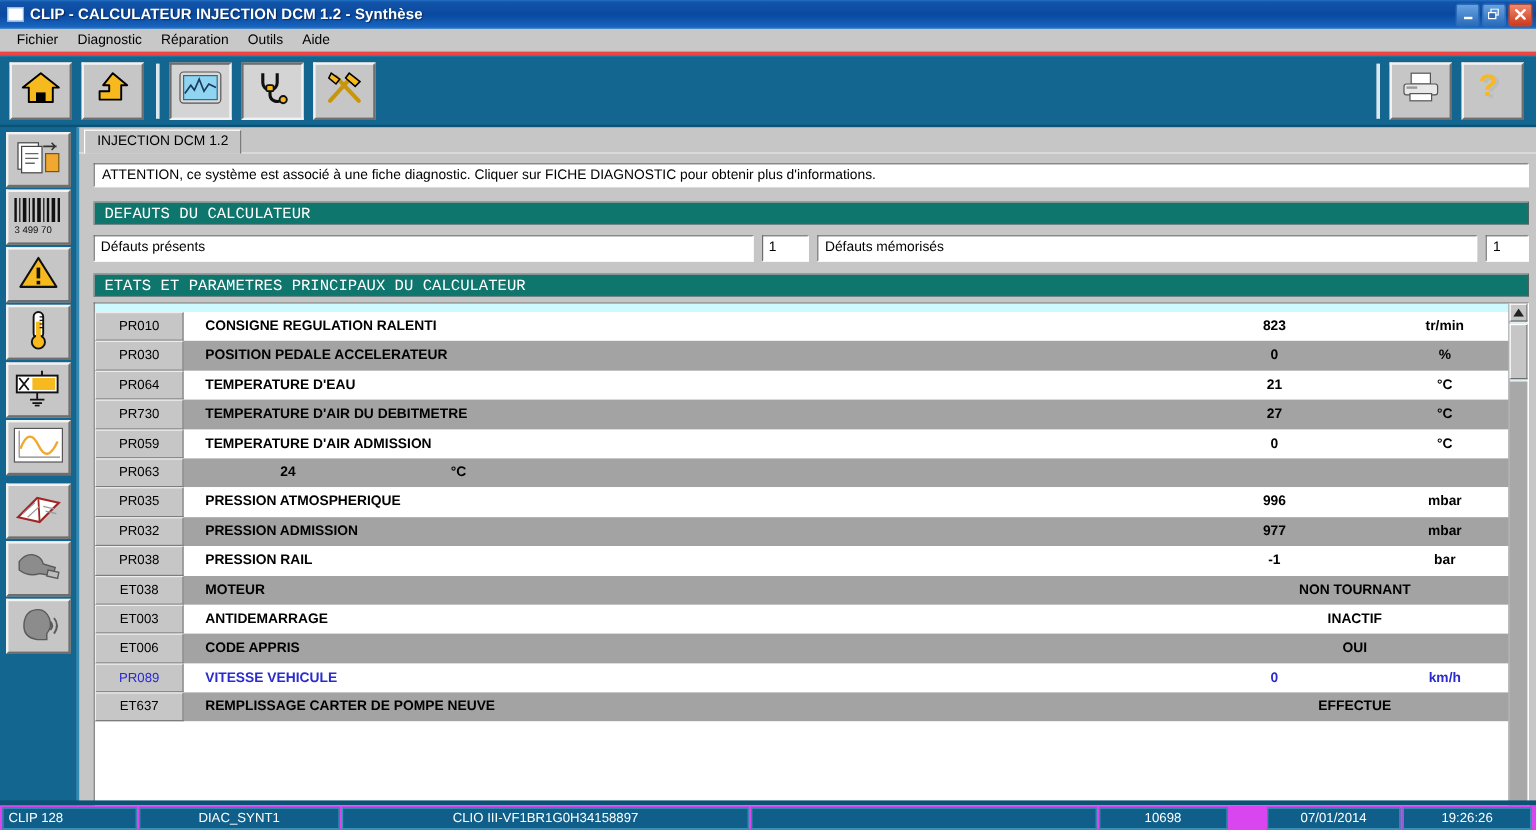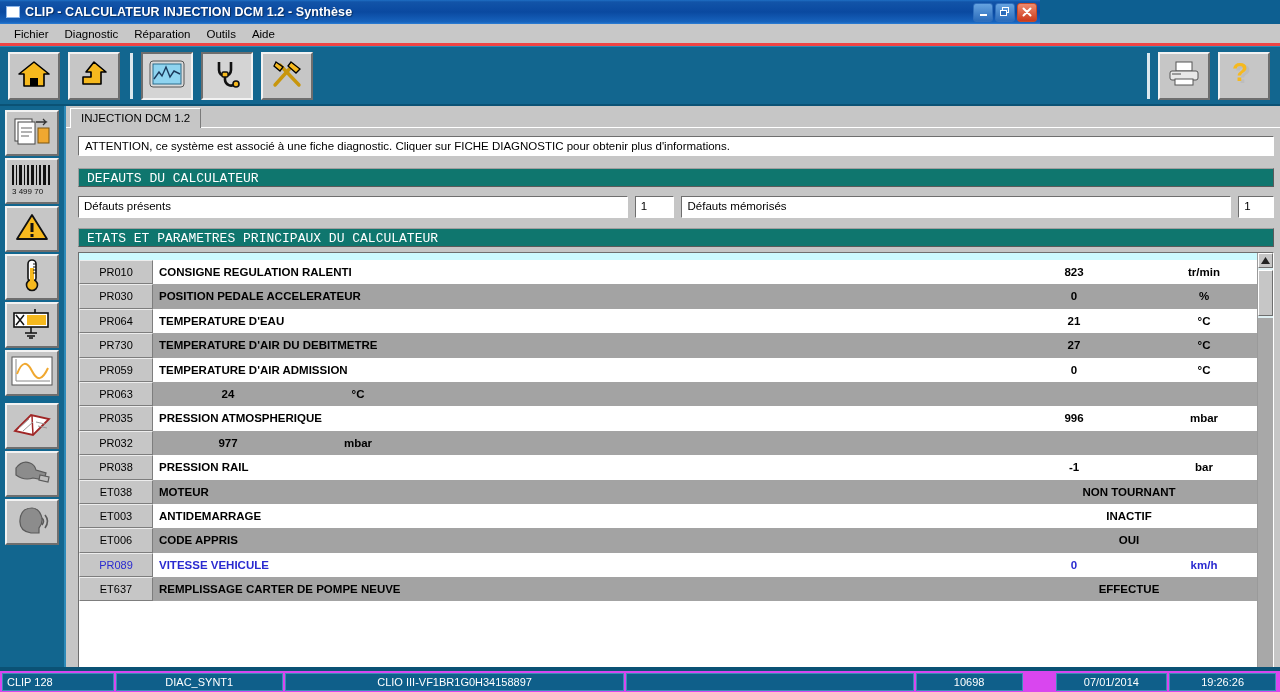--- a/index.html
+++ b/index.html
@@ -6,21 +6,21 @@
   html, body {
     width: 1280px; height: 692px;
     overflow: hidden;
     font-family: "Liberation Sans", sans-serif;
     background: #0d5f91;
   }
   #app { position: relative; width: 1280px; height: 692px; }
 
   
   .titlebar {
-    position: absolute; top: 0; left: 0; width: 1040px; height: 24px;
+    position: absolute; top: 0; left: 0; width: 1280px; height: 24px;
     background: linear-gradient(to bottom, #1f6fc4 0%, #1254a8 8%, #0a49a0 50%, #1763bd 92%, #2c7fd6 100%);
     display: flex; align-items: center;
   }
   .tb-icon {
     width: 14px; height: 12px; margin: 0 5px 0 6px;
     background: #fff; border: 1px solid #8ab4e8; flex: none;
   }
   .tb-title {
     color: #fff; font-size: 12.5px; font-weight: bold;
     letter-spacing: .1px; white-space: nowrap;
@@ -136,21 +136,21 @@
   
   .tablewrap {
     position: absolute; top: 146px; left: 12px; width: 1196px; height: 458px;
     background: #fff;
     border-top: 1px solid #6e6e6e; border-left: 1px solid #6e6e6e;
     border-right: 1px solid #fff; border-bottom: 1px solid #fff;
     overflow: hidden;
   }
   .tbl { position: absolute; top: 0; left: 0; width: 1180px; }
   .strip { height: 7px; background: #ccfaff; }
-  .prow { display: flex; height: 24.4px; align-items: stretch; }
+  .prow { display: flex; height: 24.4px; align-items: stretch; gap: 12px; }
   .prow.even { background: #fff; }
   .prow.odd  { background: #a3a3a3; }
   .c-code {
     width: 74px; flex: none; background: #c6c6c6;
     border-top: 1px solid #ededed; border-left: 1px solid #ededed;
     border-right: 1px solid #7d7d7d; border-bottom: 1px solid #7d7d7d;
     font-size: 11px; color: #000; text-align: center; padding-top: 5px;
   }
   .c-name { flex: 1 1 auto; font-size: 11.5px; font-weight: bold; color: #000; padding: 6px 0 0 6px; white-space: nowrap; }
   .c-val  { width: 150px; flex: none; font-size: 11.5px; font-weight: bold; color: #000; text-align: center; padding-top: 6px; }
@@ -453,20 +453,21 @@
             <div class="c-unit">°C</div>
           </div>
           <div class="prow even">
             <div class="c-code">PR035</div>
             <div class="c-name">PRESSION ATMOSPHERIQUE</div>
             <div class="c-val">996</div>
             <div class="c-unit">mbar</div>
           </div>
           <div class="prow odd">
             <div class="c-code">PR032</div>
+            <div class="c-name">PRESSION ADMISSION</div>
             <div class="c-val">977</div>
             <div class="c-unit">mbar</div>
           </div>
           <div class="prow even">
             <div class="c-code">PR038</div>
             <div class="c-name">PRESSION RAIL</div>
             <div class="c-val">-1</div>
             <div class="c-unit">bar</div>
           </div>
           <div class="prow odd">

